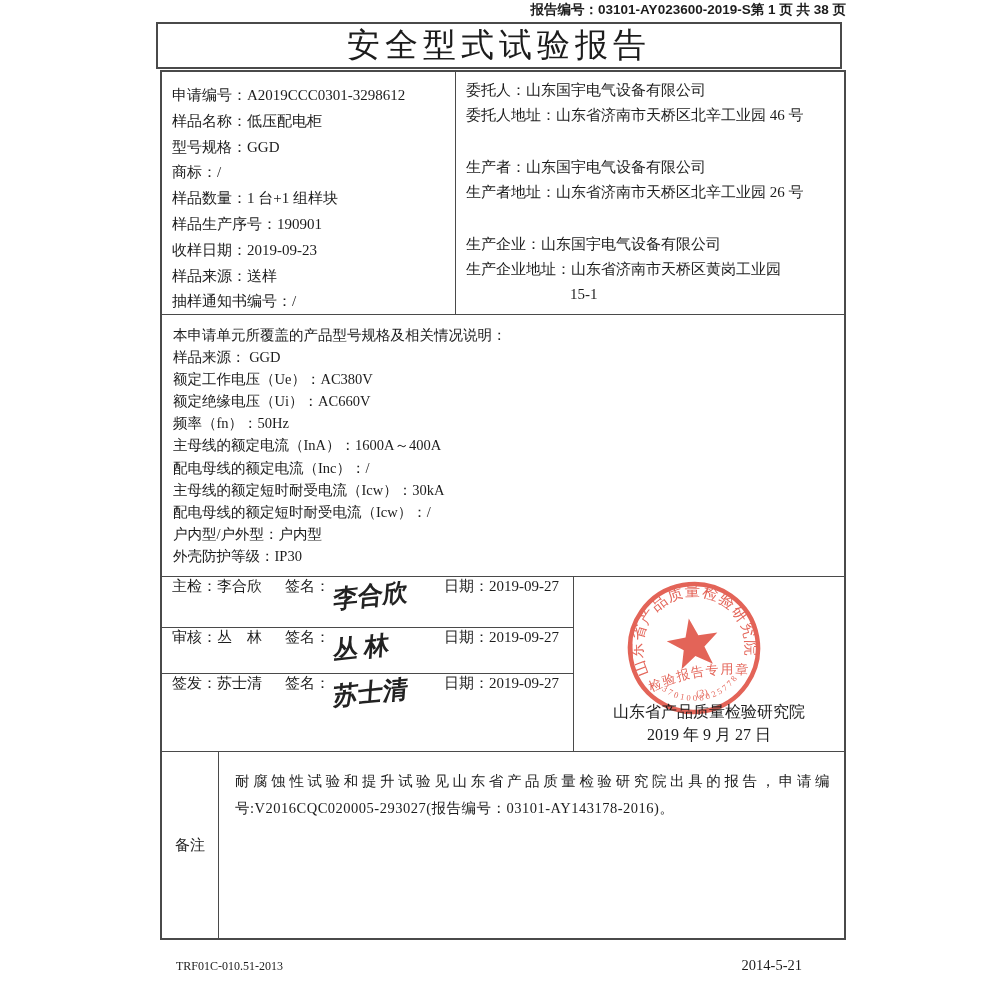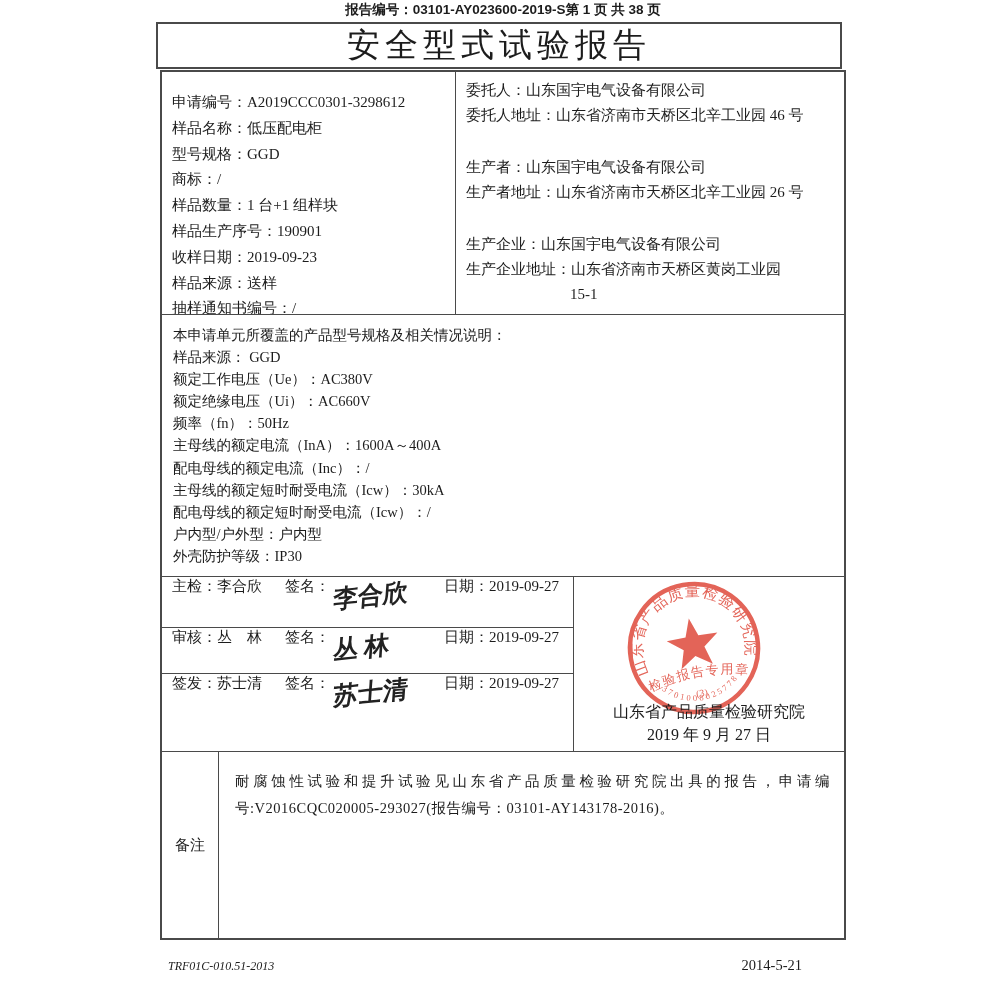--- a/index.html
+++ b/index.html
@@ -3,38 +3,38 @@
 <meta charset="utf-8">
 <style>
   * { margin:0; padding:0; box-sizing:border-box; }
   html,body { background:#fff; }
   .page {
     position:relative; width:1000px; height:1000px; background:#fff;
     font-family:"Liberation Serif","DejaVu Serif",serif; color:#1c1c1c;
   }
   .hdr {
     position:absolute; left:160px; top:1px; width:686px; height:18px;
-    display:flex; justify-content:center; align-items:center;
+    display:flex; justify-content:flex-end; align-items:center;
     font-family:"Liberation Sans","DejaVu Sans",sans-serif;
     font-weight:bold; font-size:13.5px;
   }
   .title-box {
     position:absolute; left:156px; top:22px; width:686px; height:47px;
     border:2px solid #4a4a4a; display:flex; align-items:center; justify-content:center;
     font-size:33px; letter-spacing:5px; font-weight:400;
   }
   .tbl {
     position:absolute; left:160px; top:70px; width:686px; height:870px;
     border:2px solid #4a4a4a; display:flex; flex-direction:column;
   }
   .row { border-top:1px solid #4a4a4a; }
   .row:first-child { border-top:none; }
 
   .row-info { height:242px; display:flex; }
-  .info-left { width:294px; border-right:1px solid #4a4a4a; padding:18px 10px; font-size:15px; }
+  .info-left { width:294px; border-right:1px solid #4a4a4a; padding:11px 10px; font-size:15px; }
   .info-left .ln { line-height:25.8px; white-space:nowrap; }
   .info-right { flex:1; padding:6px 10px; font-size:15px; }
   .info-right .ln { line-height:25px; }
   .info-right .grp { margin-bottom:27px; }
   .info-right .grp:last-child { margin-bottom:0; }
   .ln-indent { padding-left:104px; }
 
   .row-standards { height:69px; padding:7px 11px; font-size:16px; line-height:29px; }
   .row-conclusion { height:39px; padding:0 11px; font-size:16px; display:flex; align-items:center; }
 
@@ -55,21 +55,21 @@
 
   .sign-right { flex:1; position:relative; }
   .stamp-svg { position:absolute; left:45px; top:-4px; width:150px; height:150px; opacity:.85; transform:rotate(-10deg); }
   .stamp-caption { position:absolute; left:0; bottom:5px; width:100%; text-align:center; font-size:16px; line-height:23px; }
 
   .row-remark { flex:1; display:flex; }
   .remark-label { width:57px; border-right:1px solid #4a4a4a; display:flex; align-items:center; justify-content:center; font-size:15px; }
   .remark-text { flex:1; padding:16px 14px 0 16px; font-size:14.5px; line-height:27px; text-align:justify; letter-spacing:.5px; }
 
   .ftr { position:absolute; left:160px; top:957px; width:686px; display:flex; justify-content:space-between; align-items:flex-end; }
-  .ftr-left { font-size:12px; margin-left:8px; font-family:"Liberation Serif",serif;font-style:italic; }
+  .ftr-left { font-size:12px; margin-left:16px; font-family:"Liberation Serif",serif; }
   .ftr-right { font-size:14.5px; margin-right:44px; }
 </style>
 </head>
 <body>
 
 <div class="page">
 
   <div class="hdr">
     <span>报告编号：03101-AY023600-2019-S</span>
     <span>第 1 页  共 38 页</span>

